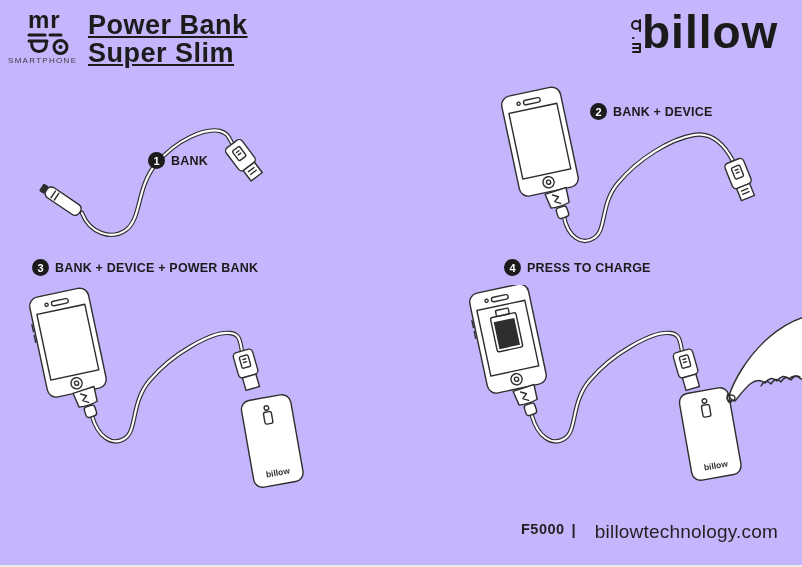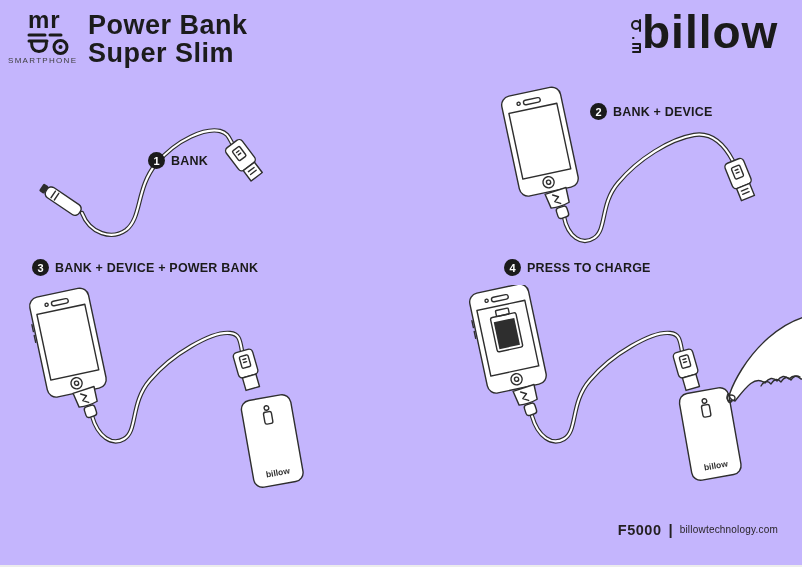--- a/index.html
+++ b/index.html
@@ -1,32 +1,32 @@
 <!DOCTYPE html>
 <html><head>
 <meta charset="utf-8">
 <style>
   html,body{margin:0;padding:0;background:#fff;}
   .page{position:relative;width:802px;height:567px;background:#c4b5fd;overflow:hidden;
         font-family:"Liberation Sans",sans-serif;color:#231f20;}
   .abs{position:absolute;}
   
-  .title{left:88px;top:11px;font-size:27px;font-weight:bold;line-height:28px;letter-spacing:.5px;color:#1c1c1c;}
+  .title{left:88px;top:11px;font-size:27px;font-weight:bold;line-height:28px;letter-spacing:.5px;color:#1c1c1c;text-decoration:underline;}
   .mr-caption{left:8px;top:56px;font-size:8px;letter-spacing:1.3px;color:#3d3d3d;white-space:nowrap;text-align:center;}
   .billow-word{left:642px;top:9px;font-size:46px;line-height:1;font-weight:bold;letter-spacing:1px;color:#1b1b1b;}
   
   .step-label{display:flex;align-items:center;gap:6px;}
   .step-num{width:17px;height:17px;border-radius:50%;background:#1b1b1b;color:#fff;
             font-size:11px;font-weight:bold;display:flex;align-items:center;justify-content:center;}
   .step-text{font-size:12.5px;font-weight:bold;letter-spacing:.2px;white-space:nowrap;color:#1b1b1b;}
   
-  .footer{right:24px;top:521px;display:flex;align-items:center;gap:7px;}
+  .footer{right:24px;top:521px;display:flex;gap:7px;}
   .footer .model{font-size:14.5px;font-weight:bold;letter-spacing:.5px;}
   .footer .sep{font-size:15px;font-weight:bold;}
-  .footer .site{font-size:10px;letter-spacing:.2px;}
+  .footer .site{font-size:19px;letter-spacing:.2px;margin-left:12px;}
   .bottom-rule{left:0;bottom:0;width:802px;height:2px;background:#ececec;}
   
   .ln{fill:none;stroke:#2e2e2e;stroke-width:1.4;stroke-linecap:round;stroke-linejoin:round;}
   .lnf{fill:#fff;stroke:#2e2e2e;stroke-width:1.4;stroke-linecap:round;stroke-linejoin:round;}
   .cableO{fill:none;stroke:#2e2e2e;stroke-width:4.4;stroke-linecap:round;}
   .cableI{fill:none;stroke:#fff;stroke-width:2.1;stroke-linecap:round;}
   .fillInk{fill:#2e2e2e;stroke:none;}
   .logoStroke{fill:none;stroke:#1b1b1b;stroke-width:3;stroke-linecap:round;}
   .markStroke{fill:none;stroke:#1b1b1b;stroke-width:2;stroke-linecap:round;stroke-linejoin:round;}
   .pbbrand{font-size:8.5px;font-weight:bold;fill:#2e2e2e;font-family:"Liberation Sans",sans-serif;}

